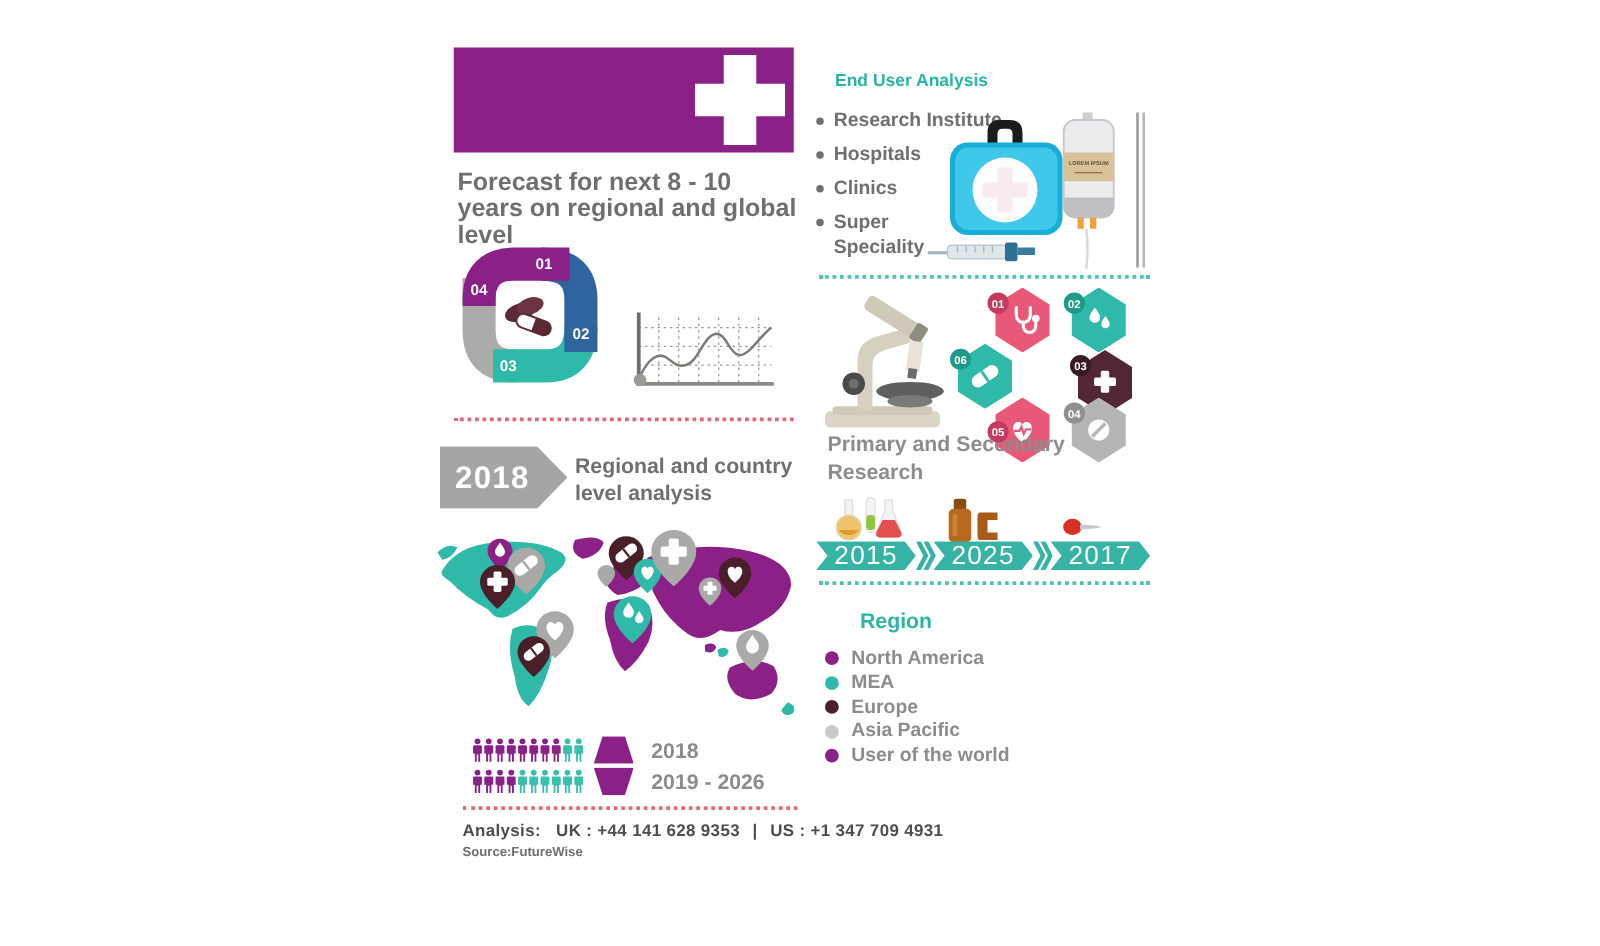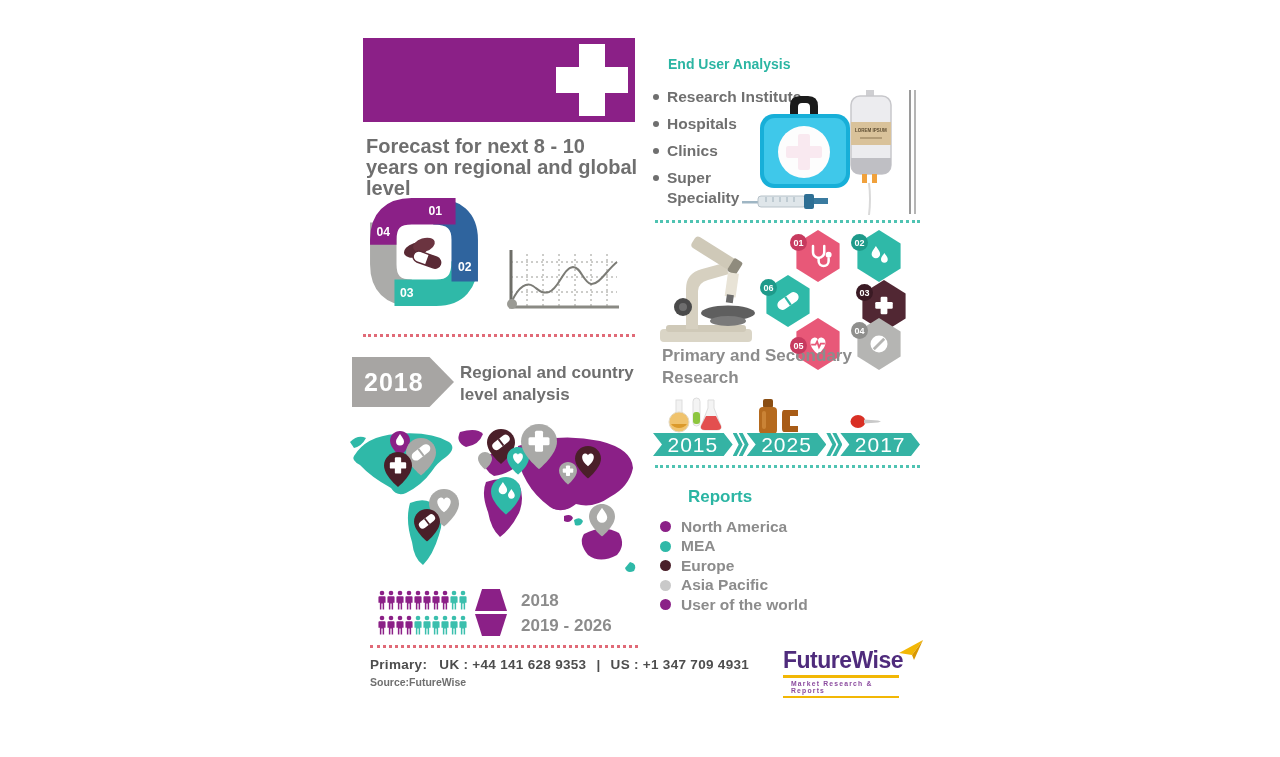--- a/index.html
+++ b/index.html
@@ -340,21 +340,21 @@
   <path d="M1.6 6.2h5.8q1.1 0 1.1 1.1v6.2H6.9v7.5H5.2v-6.5h-1.4v6.5H2.1v-7.5H.5V7.3q0-1.1 1.1-1.1z" fill="#3BBFAD"></path>
         </svg>
       </div>
     <div class="hexhalf bot"></div>
     <div class="pop-label pop-label2">2019 - 2026</div>
   </div>
 
   <div class="abs div-red div-red2"></div>
 
   <div class="abs contact">
-    <span>Primary:</span>&nbsp;&nbsp;
+    <span>Analysis:</span>&nbsp;&nbsp;
     <span>UK : +44 141 628 9353</span>
     <span class="sep">|</span>
     <span>US :  +1 347 709 4931</span>
   </div>
   <div class="abs source">Source:FutureWise</div>
 
   <div class="abs eu-title">End User Analysis</div>
   <div class="abs eu-list" id="eu-list">
       <div class="eu-item">
         <span class="eu-dot"></span>
@@ -518,21 +518,21 @@
       <div class="tl-seg">2025</div>
       <div class="tl-gap">
         <i></i>
         <i></i>
       </div>
       <div class="tl-seg">2017</div>
     </div>
 
   <div class="abs div-teal div-teal2"></div>
 
-  <div class="abs region-title">Reports</div>
+  <div class="abs region-title">Region</div>
   <div class="abs legend" id="legend">
       <div class="legend-item">
         <span class="legend-dot" style="background: rgb(139, 32, 135);"></span>
         <span>North America</span>
       </div>
       <div class="legend-item">
         <span class="legend-dot" style="background: rgb(47, 185, 168);"></span>
         <span>MEA</span>
       </div>
       <div class="legend-item">
@@ -542,24 +542,14 @@
       <div class="legend-item">
         <span class="legend-dot" style="background: rgb(201, 201, 201);"></span>
         <span>Asia Pacific</span>
       </div>
       <div class="legend-item">
         <span class="legend-dot" style="background: rgb(139, 32, 135);"></span>
         <span>User of the world</span>
       </div>
     </div>
 
-  <div class="abs logo">
-    <div class="logo-name">
-      <span>FutureWise</span>
-      <svg class="logo-plane" width="26" height="22" viewBox="0 0 26 22">
-        <path d="M1,14 L25,1 L14,16 Z" fill="#F2B705"></path>
-        <path d="M14,16 L25,1 L16,21 Z" fill="#D99700"></path>
-      </svg>
-    </div>
-    <div class="logo-tag">Market Research &amp; Reports</div>
-  </div>
 
 </div>
 
 </body></html>

